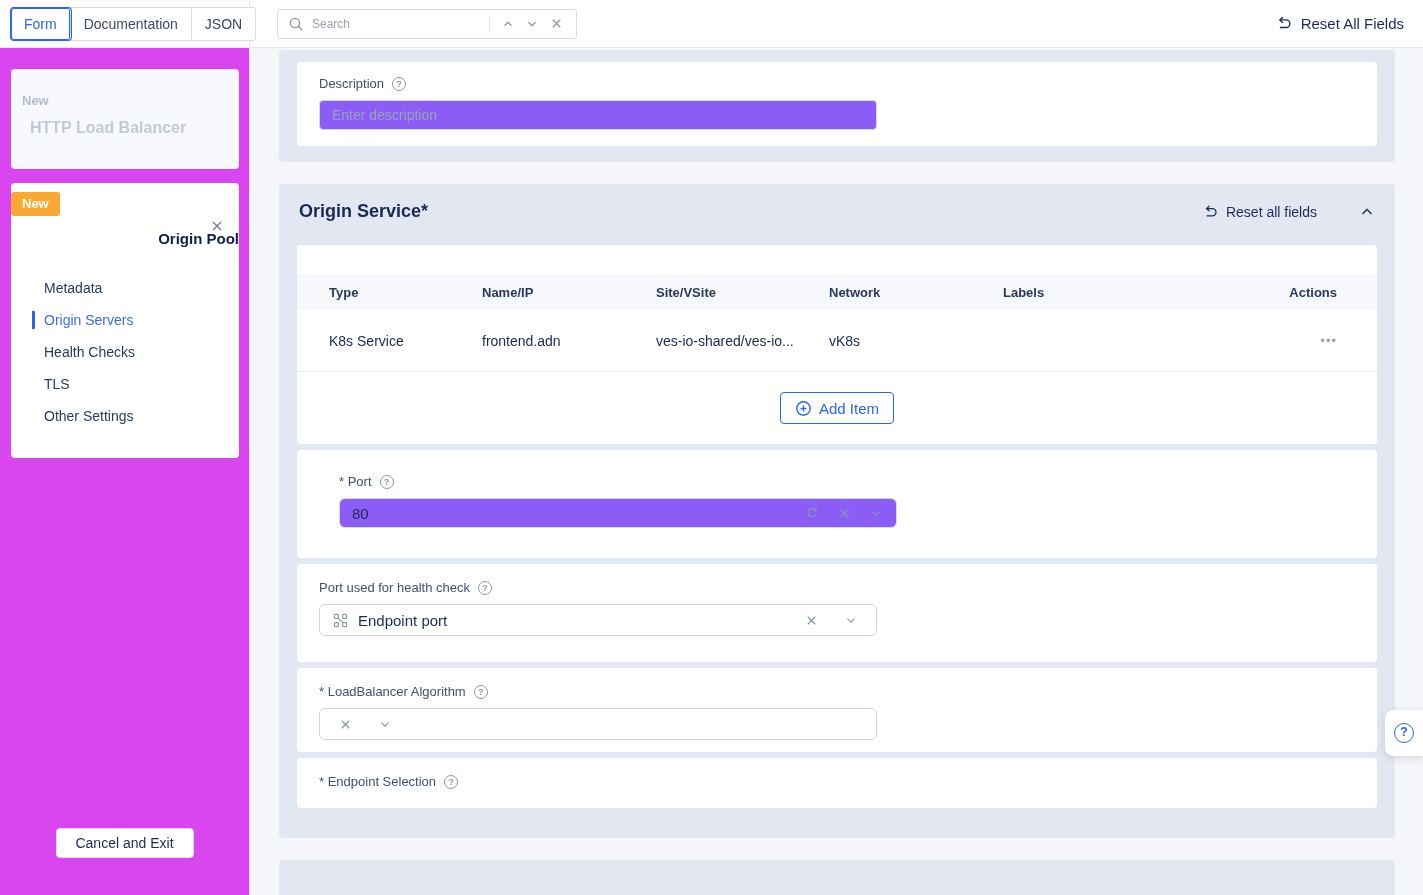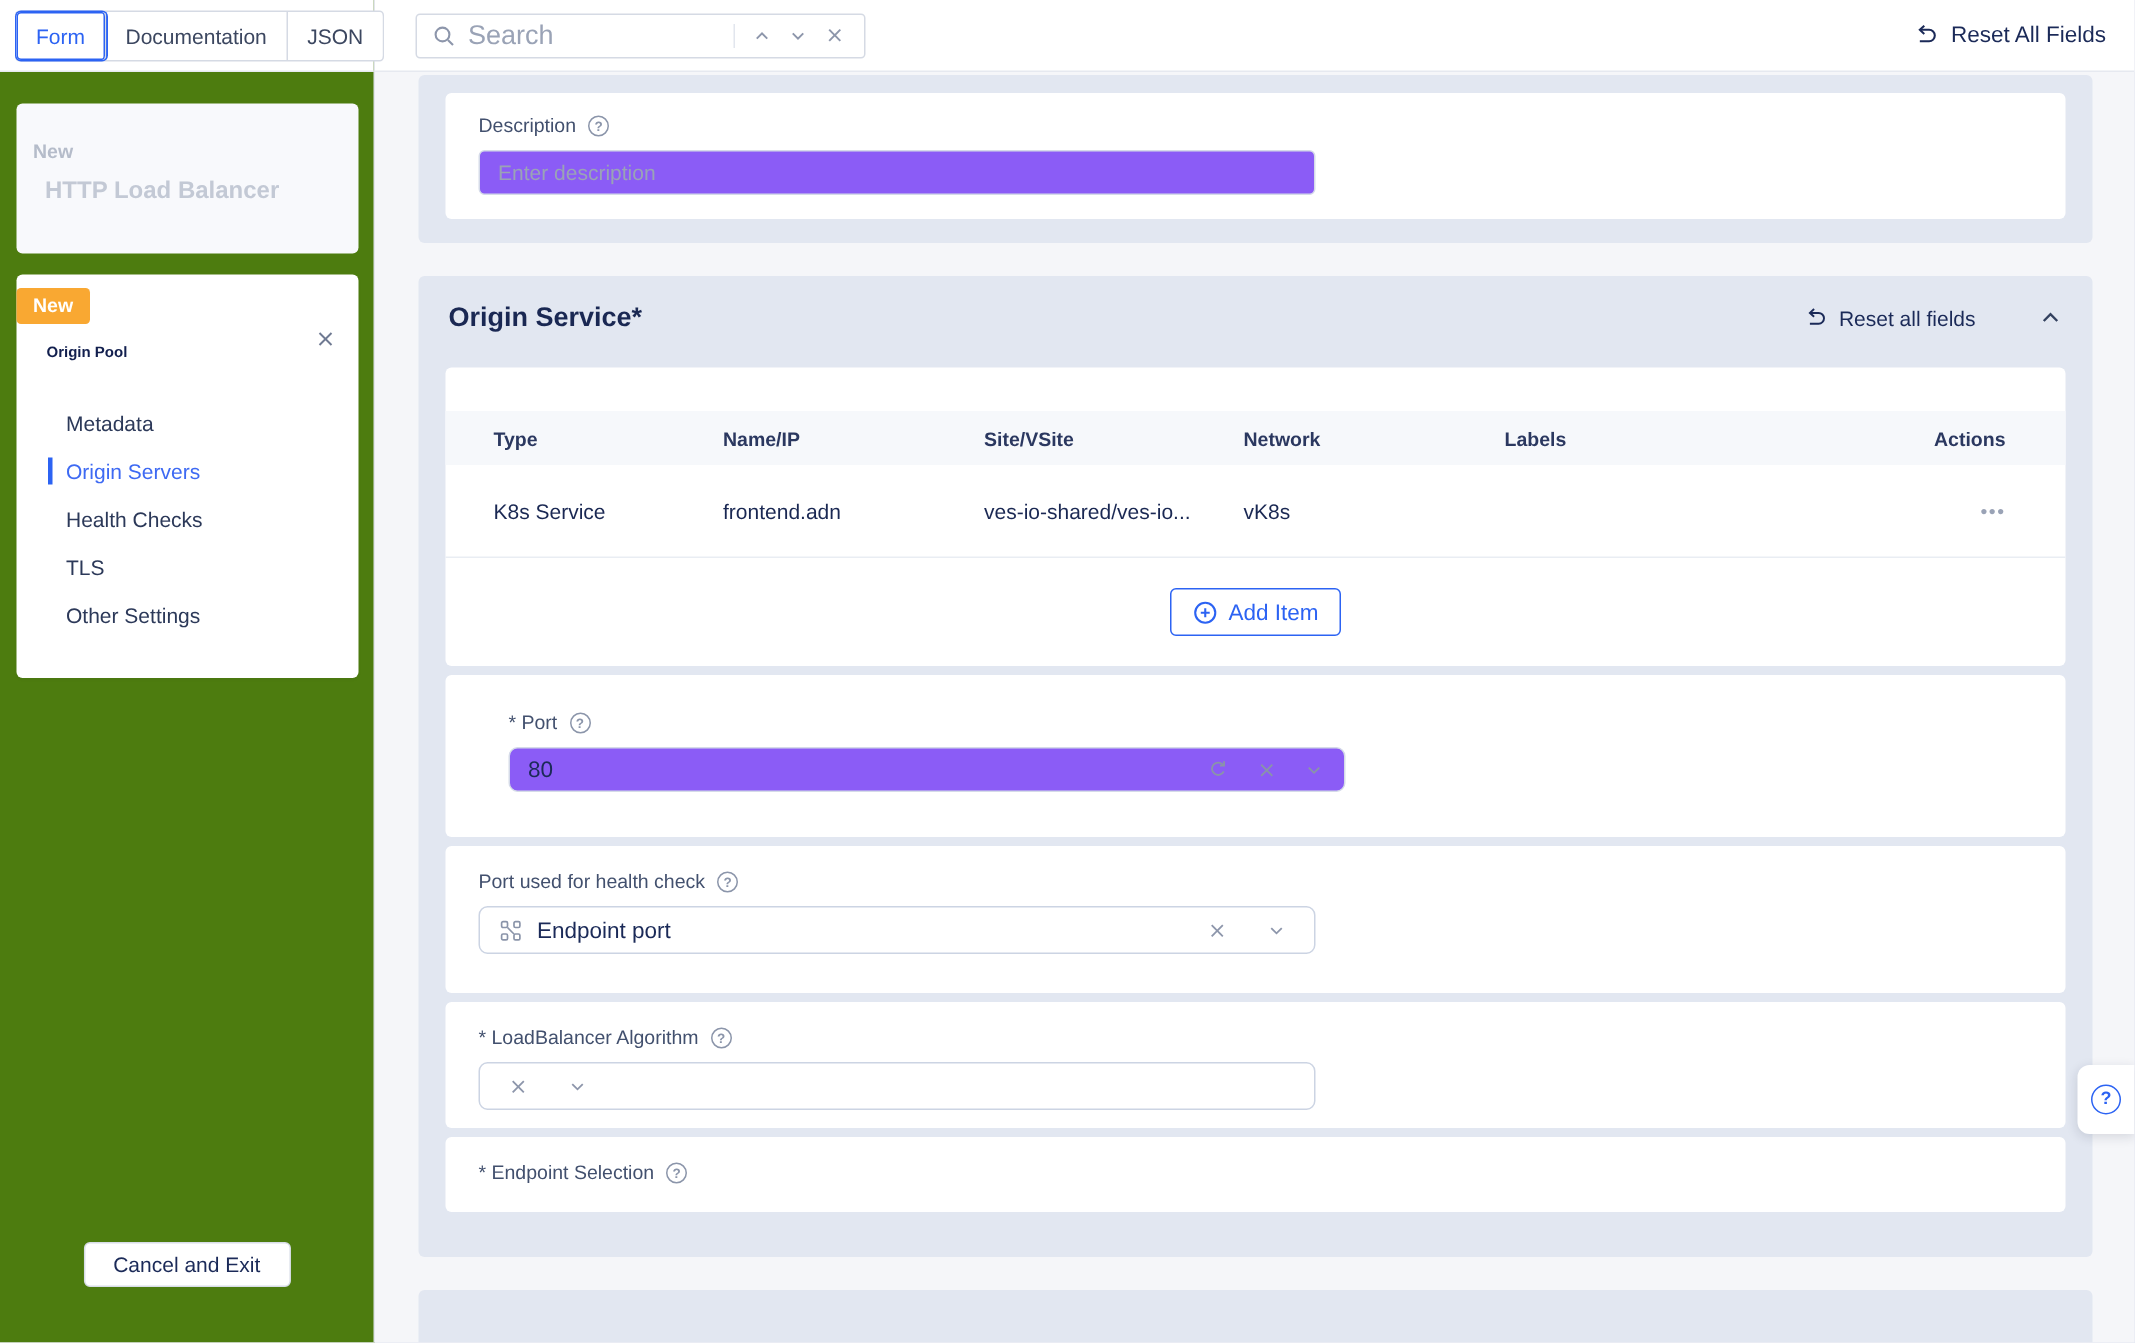--- a/index.html
+++ b/index.html
@@ -2,48 +2,48 @@
 <html><head>
 <meta charset="utf-8">
 <style>
   * { margin:0; padding:0; box-sizing:border-box; }
   html,body { width:1423px; height:895px; overflow:hidden; }
   body { font-family:"Liberation Sans","DejaVu Sans",sans-serif; background:#f5f6f9; color:#1b2a58; }
 
   .app { display:flex; width:100%; height:100%; position:relative; }
 
   
-  .rail { width:250px; min-width:250px; height:100%; background:#4d7c0f; border-right:1px solid #e2e5ec; position:relative; }
+  .rail { width:250px; min-width:250px; height:100%; background:#d946ef; border-right:1px solid #e2e5ec; position:relative; }
   .rail-header { height:48px; background:#fff; border-bottom:1px solid #e6e9f0; padding:7px 0 0 10px; }
   .tabs { display:inline-flex; border:1px solid #d5dae4; border-radius:3px; background:#fff; height:34px; align-items:stretch; }
   .tab { padding:0 13px; font-size:14px; color:#3c4760; background:#fff; border:none; border-right:1px solid #d5dae4; cursor:pointer; display:flex; align-items:center; font-family:inherit; }
   .tab:last-child { border-right:none; border-radius:0 3px 3px 0; }
   .tab:first-child { border-radius:3px 0 0 3px; }
   .tab.active { color:#2c63f3; box-shadow:0 0 0 1px #2c63f3 inset, 0 0 0 1px #2c63f3; border-radius:3px; position:relative; z-index:2; }
 
   .parent-card { margin:21px 10px 0 11px; height:100px; background:#f8f9fc; border-radius:4px; padding:24px 12px 0 11px; cursor:default; }
   .parent-eyebrow { font-size:13px; font-weight:bold; color:#b5bcca; }
   .parent-title { font-size:16px; font-weight:bold; color:#c3c9d5; margin:11px 0 0 8px; }
 
   .current-card { margin:14px 10px 0 11px; background:#fff; border-radius:4px; position:relative; padding:9px 0 26px; box-shadow:0 1px 2px rgba(25,35,70,.04); }
   .new-badge { display:inline-block; background:#f9a832; color:#fff; font-size:13px; font-weight:bold; padding:4px 11px 5px; border-radius:3px; }
   .card-close { position:absolute; top:34px; right:13px; background:none; border:none; color:#6f7a92; cursor:pointer; width:18px; height:18px; display:flex; align-items:center; justify-content:center; }
-  .card-title { font-size:10px; font-weight:bold; color:#121f4e; margin:14px 0 0 20px; }
+  .card-title { font-size:15px; font-weight:bold; color:#121f4e; margin:14px 0 0 20px;text-align:right; }
   .card-nav { margin-top:25px; }
   .nav-item { height:32px; display:flex; align-items:center; padding-left:33px; font-size:14px; color:#2c3959; cursor:pointer; position:relative; }
   .nav-item.active { color:#3e6af3; }
   .nav-item.active::before { content:""; position:absolute; left:21px; top:7px; width:3px; height:18px; background:#2c63f3; }
 
   .cancel-btn { position:absolute; bottom:37px; left:50%; transform:translateX(-50%); height:30px; padding:0 19px; background:#fff; border:1px solid #d8dde7; border-radius:4px; font-size:14px; color:#1b2a58; cursor:pointer; font-family:inherit; white-space:nowrap; }
 
   
   .main { flex:1; display:flex; flex-direction:column; height:100%; }
   .main-header { height:48px; min-height:48px; background:#fff; border-bottom:1px solid #e6e9f0; display:flex; align-items:center; justify-content:space-between; padding:0 19px 0 27px; }
   .searchbox { width:300px; height:30px; border:1px solid #d5dae4; border-radius:3px; background:#fff; display:flex; align-items:center; padding:0 8px 0 10px; color:#8d96ab; }
-  .searchbox input { flex:1; border:none; outline:none; font-size:18px; color:#33405e; margin-left:8px; min-width:0; font-family:inherit; background:transparent; }
+  .searchbox input { flex:1; border:none; outline:none; font-size:12px; color:#33405e; margin-left:8px; min-width:0; font-family:inherit; background:transparent; }
   .searchbox input::placeholder { color:#9aa3b6; }
   .search-sep { width:1px; height:16px; background:#e2e6ee; margin:0 6px 0 4px; }
   .icon-btn { background:none; border:none; cursor:pointer; color:#8d96ab; width:24px; height:24px; display:flex; align-items:center; justify-content:center; padding:0; }
   .reset-all { display:flex; align-items:center; gap:9px; background:none; border:none; cursor:pointer; font-size:15px; color:#1b2a58; font-family:inherit; }
 
   .content { flex:1; overflow:hidden; padding:2px 28px 0 29px; }
   .panel { background:#e2e7f1; border-radius:4px; margin-bottom:22px; }
   .panel-1 { padding:12px 18px 16px; }
   .panel-2 { padding:0 18px 30px; }
   .panel-stub { height:60px; margin-bottom:0; }

